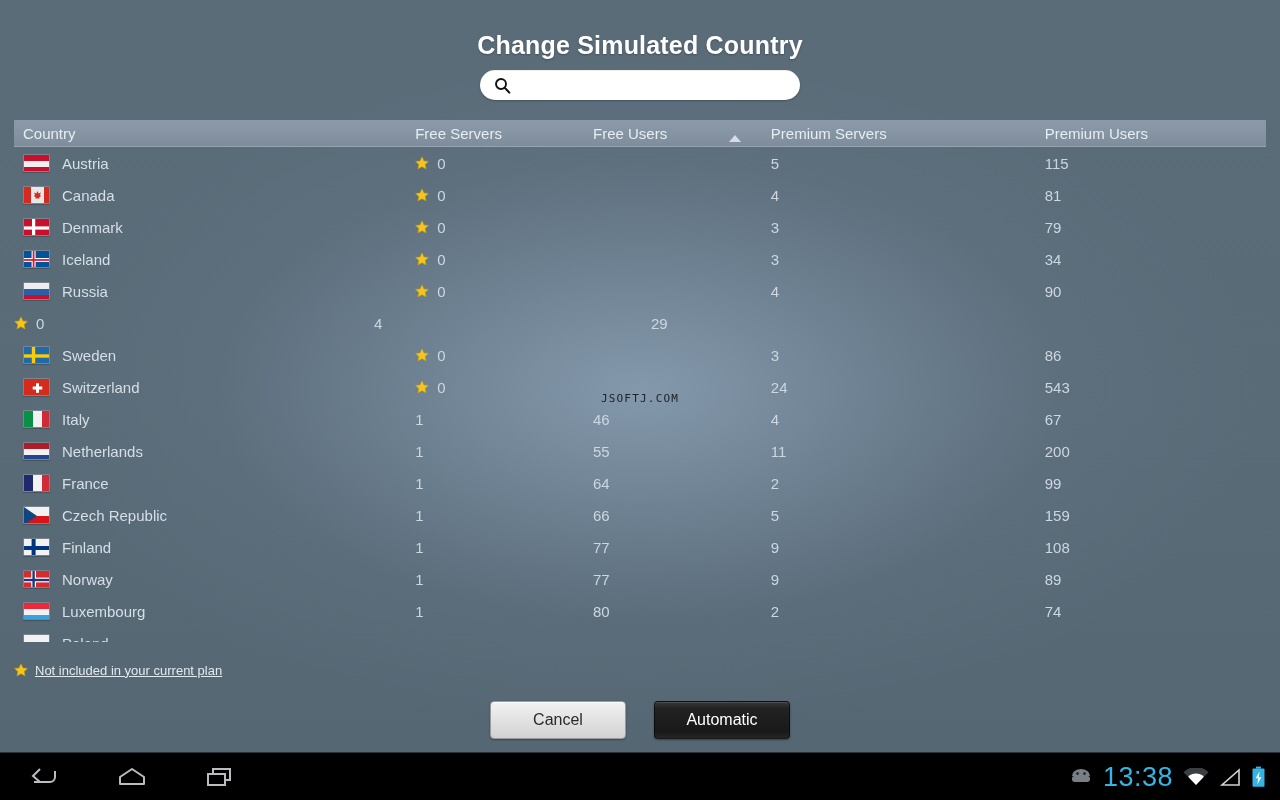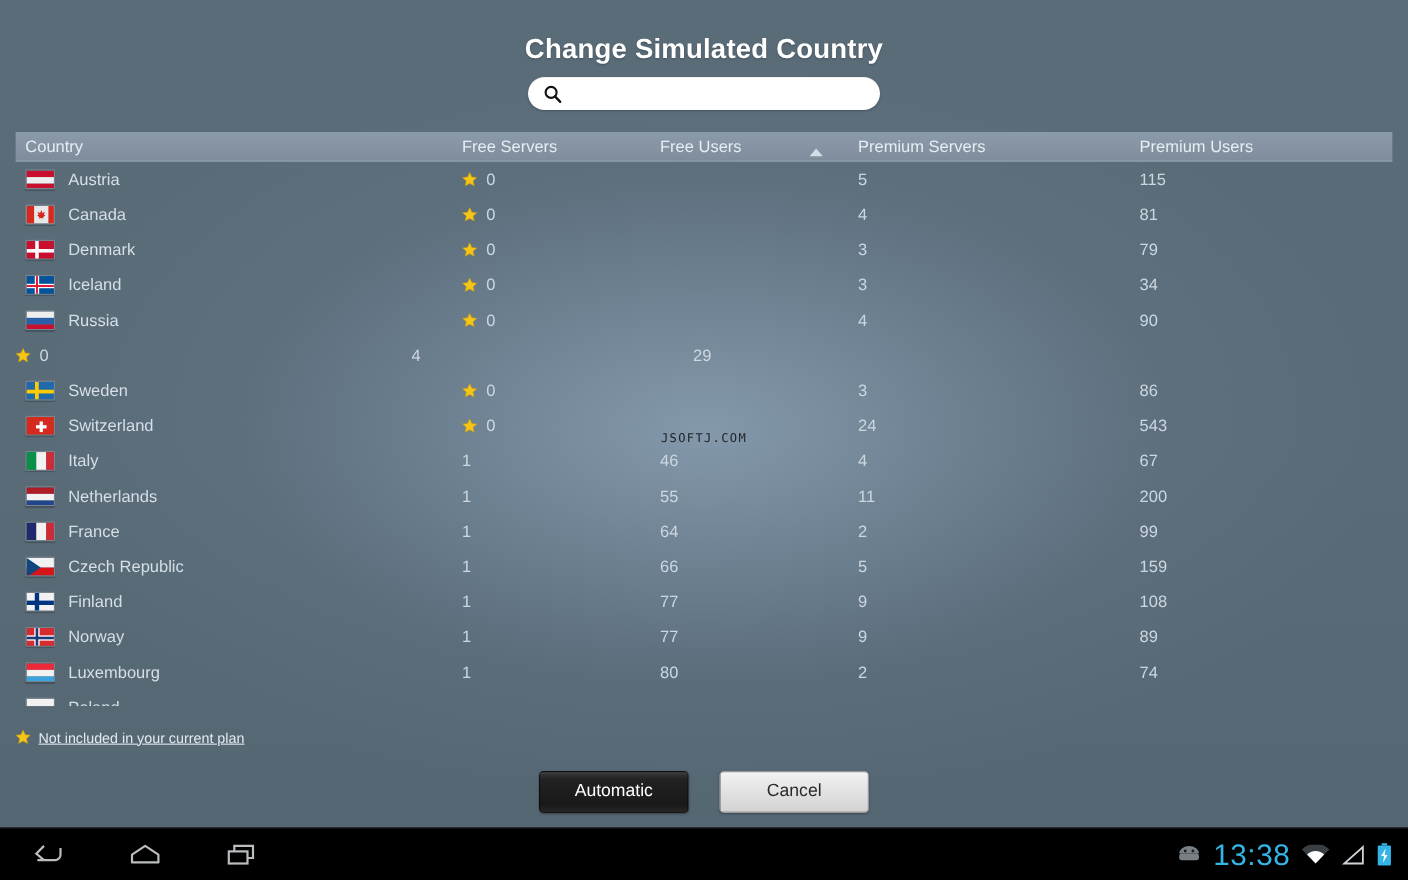--- a/index.html
+++ b/index.html
@@ -101,21 +101,21 @@
     font-size: 15px;
     color: #e6edf3;
     white-space: nowrap;
     position: relative;
     cursor: pointer;
   }
   .col-country      { width: 406px; padding-left: 9px; }
   .col-free-servers { width: 180px; }
   .col-free-users   { width: 180px; position: relative; }
   .col-prem-servers { width: 256px; }
-  .col-prem-users   { width: 224px; }
+  .col-prem-users   { width: 224px; margin-left: 21px; }
 
   #sort-arrow {
     position: absolute;
     top: 10px; left: 136px;
     width: 0; height: 0;
     border-left: 6px solid transparent;
     border-right: 6px solid transparent;
     border-bottom: 7px solid #d4dde5;
   }
 
@@ -688,22 +688,22 @@
     <div id="plan-note">
       <span class="star">
         <svg width="14" height="14" viewBox="0 0 20 20">
           <polygon points="10,1 12.8,7 19.3,7.7 14.5,12.1 15.9,18.6 10,15.3 4.1,18.6 5.5,12.1 0.7,7.7 7.2,7" fill="#f5c518" stroke="#c59a0c" stroke-width="0.7"></polygon>
         </svg>
       </span>
       <span id="plan-note-text">Not included in your current plan</span>
     </div>
 
     <div id="buttons">
+      <div id="btn-cancel" class="btn">Cancel</div>
       <div id="btn-automatic" class="btn">Automatic</div>
-      <div id="btn-cancel" class="btn">Cancel</div>
     </div>
 
   </div>
 
   <div id="sysbar">
     <div id="navgroup">
       <div class="navbtn">
         <svg width="30" height="22" viewBox="0 0 30 22">
           <path d="M26 5 L26 11 A5 5 0 0 1 21 16 L5 16" fill="none" stroke="#b9bdbf" stroke-width="2"></path>
           <polyline points="11,9 4,16 11,22" fill="none" stroke="#b9bdbf" stroke-width="2" transform="translate(0,-6)"></polyline>

